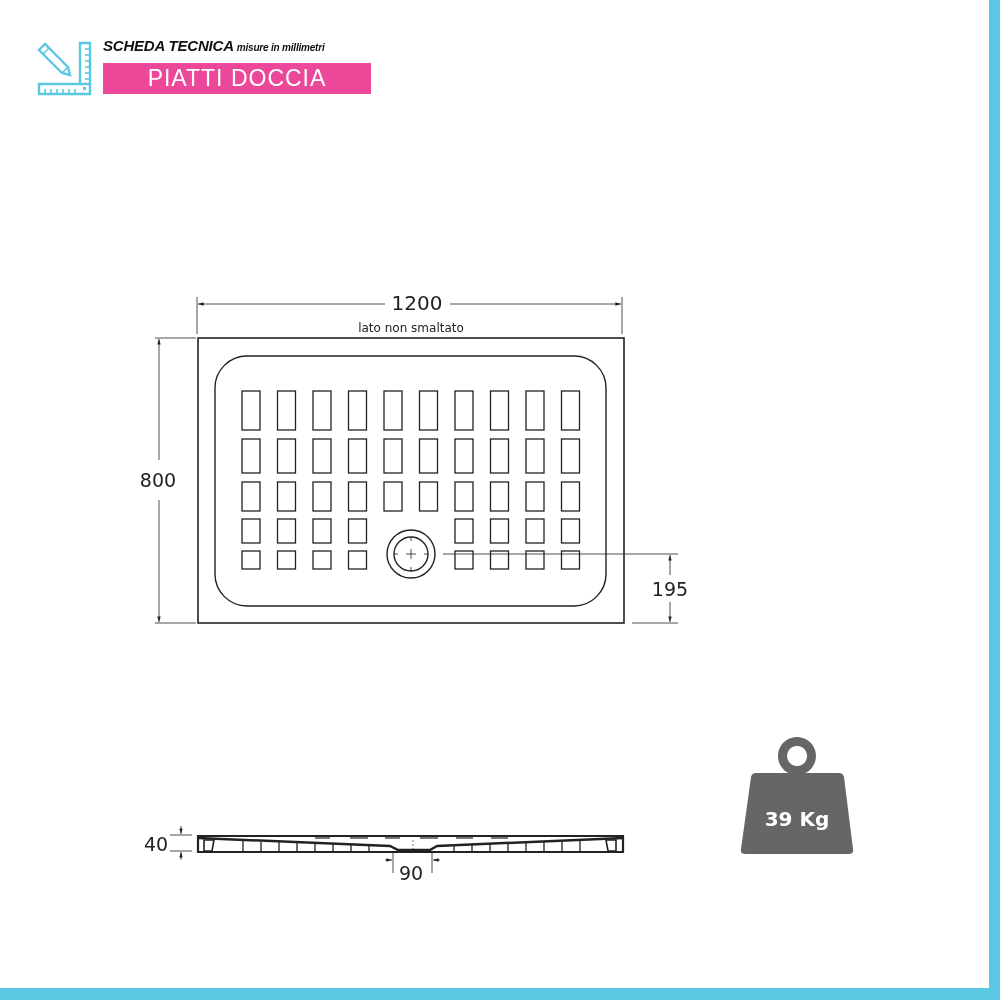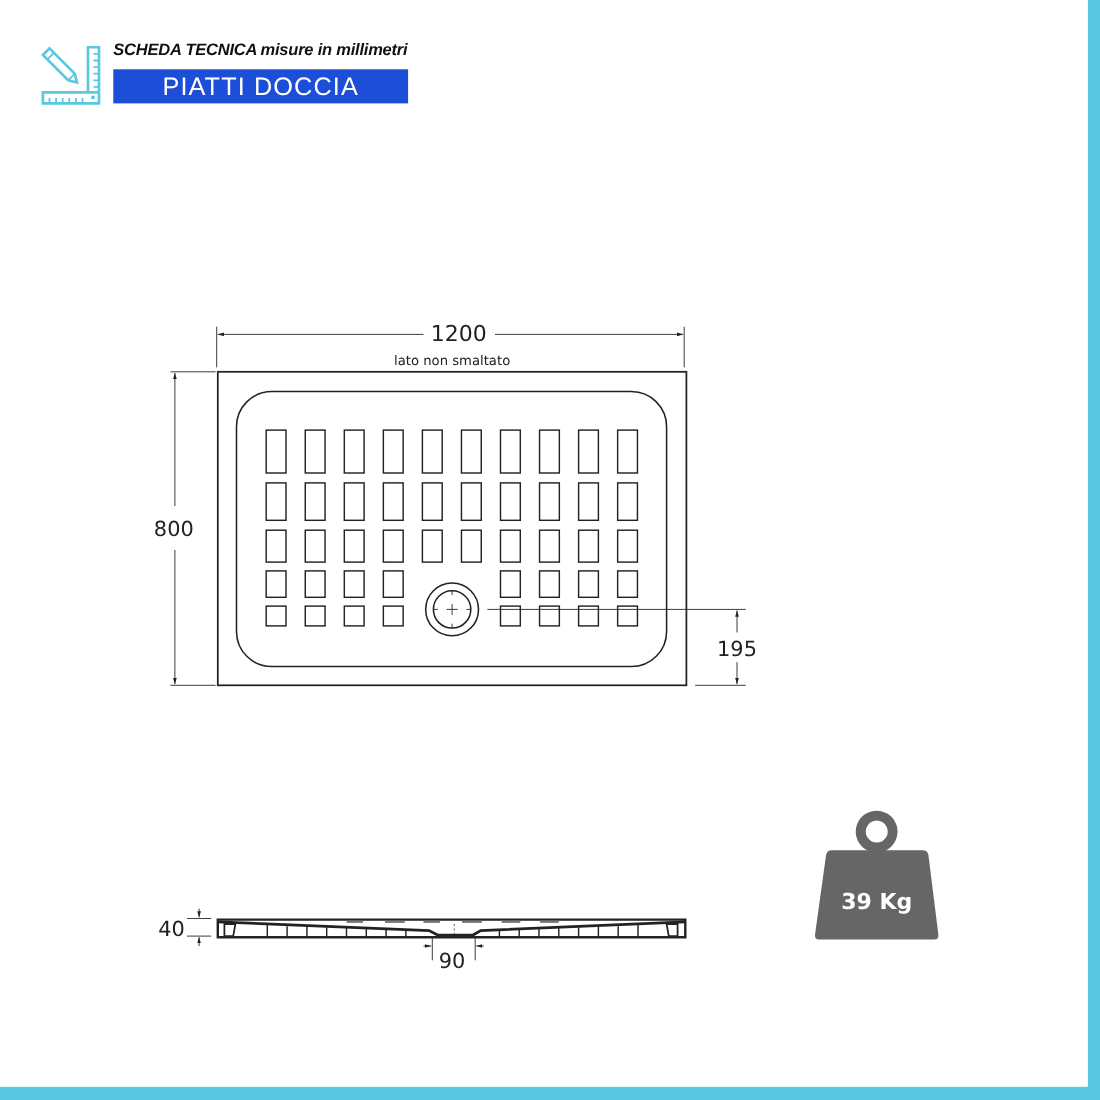--- a/index.html
+++ b/index.html
@@ -9,24 +9,24 @@
       font-family: "Liberation Sans", sans-serif;
     }
     .border-right { position: absolute; left: 989px; top: 0; width: 11px; height: 1000px; background: #5bc8e1; }
     .border-bottom { position: absolute; left: 0; top: 988px; width: 1000px; height: 12px; background: #5bc8e1; }
     .header-icon { position: absolute; left: 36px; top: 40px; width: 60px; height: 56px; }
     .header-title {
       position: absolute; left: 103px; top: 37px;
       font-style: italic; font-weight: bold; font-size: 15px; color: #111;
       white-space: nowrap; letter-spacing: -0.2px;
     }
-    .header-title .sub { font-size: 15px; font-weight: bold; margin-left: 3px; }
+    .header-title .sub { font-size: 10px; font-weight: bold; margin-left: 3px; }
     .header-banner {
       position: absolute; left: 103px; top: 63px; width: 268px; height: 31px;
-      background: #1d4ed8; color: #ffffff;
+      background: #ec4899; color: #ffffff;
       font-size: 23px; line-height: 31px; text-align: center; letter-spacing: 1px;
     }
     svg.drawing { position: absolute; left: 0; top: 0; }
     .dim-text { font-family: "DejaVu Sans", sans-serif; fill: #222; }
     .weight-label { font-family: "DejaVu Sans", sans-serif; font-weight: bold; fill: #fff; }
   </style>
 </head>
 <body>
 
 <div class="border-right"></div>

